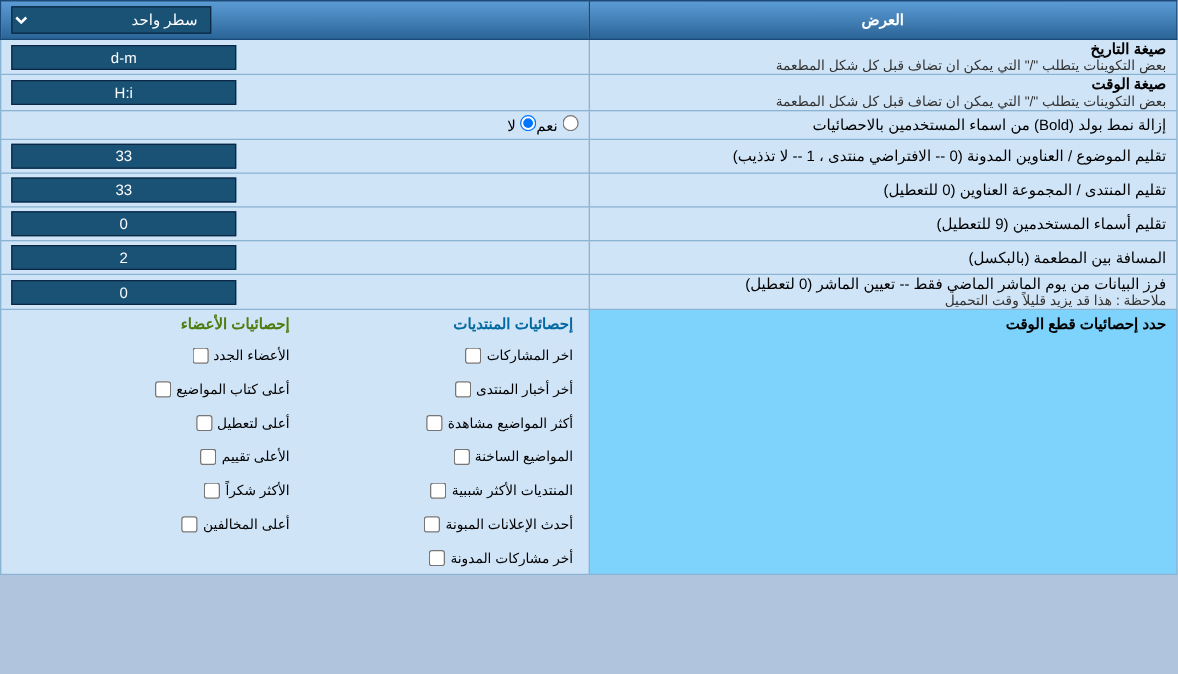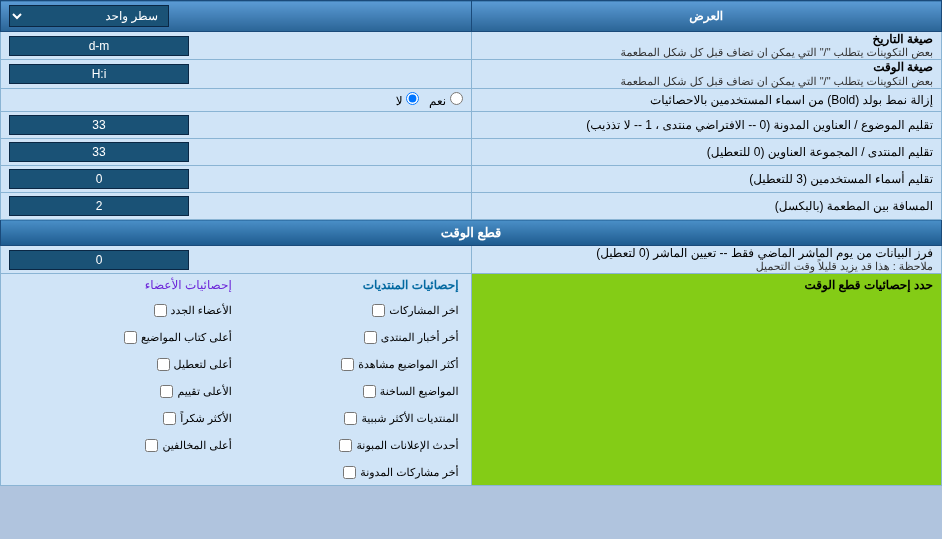--- a/index.html
+++ b/index.html
@@ -45,21 +45,20 @@
       color: #fff;
       border: 1px solid #0a2744;
       padding: 2px 6px;
       font-size: 12px;
       font-family: Tahoma, Arial, sans-serif;
       min-width: 160px;
     }
     .radio-group {
       display: flex;
       align-items: center;
-      gap: 10px;
       flex-direction: row-reverse;
       justify-content: flex-end;
     }
     .radio-label {
       color: #000;
       font-size: 12px;
     }
     .section-header {
       background: linear-gradient(to bottom, #4a8fc7, #1d5a8e);
       color: #fff;
@@ -80,21 +79,21 @@
       padding: 2px 0;
       flex-direction: row-reverse;
       justify-content: flex-end;
       margin-top: 10px;
     }
     .checkbox-label {
       color: #000;
       font-size: 11px;
     }
     .stats-label-cell {
-      background: #84cc16;
+      background: #7dd3fc;
       color: #000;
       text-align: right;
       padding: 4px 8px;
       border: 1px solid #8ab4d4;
       vertical-align: top;
       font-weight: bold;
     }
     table { width: 100%; border-collapse: collapse; }
     td { vertical-align: middle; }
   </style>
@@ -168,41 +167,36 @@
     <td class="row-label">
       <span>تقليم المنتدى / المجموعة العناوين (0 للتعطيل)</span>
     </td>
     <td class="row-input-cell">
       <input class="input-box" type="text" value="33" style="">
     </td>
   </tr>
 
   <tr>
     <td class="row-label">
-      <span>تقليم أسماء المستخدمين (3 للتعطيل)</span>
+      <span>تقليم أسماء المستخدمين (9 للتعطيل)</span>
     </td>
     <td class="row-input-cell">
       <input class="input-box" type="text" value="0" style="">
     </td>
   </tr>
 
   <tr>
     <td class="row-label">
       <span>المسافة بين المطعمة (بالبكسل)</span>
     </td>
     <td class="row-input-cell">
       <input class="input-box" type="text" value="2" style="">
     </td>
   </tr>
 
-  <tr>
-    <td colspan="2" class="section-header">
-      <span>قطع الوقت</span>
-    </td>
-  </tr>
 
   <tr>
     <td class="row-label">
       <div style="font-weight:normal;">فرز البيانات من يوم الماشر الماضي فقط -- تعيين الماشر (0 لتعطيل)</div>
       <div class="note-text">ملاحظة : هذا قد يزيد قليلاً وقت التحميل</div>
     </td>
     <td class="row-input-cell">
       <input class="input-box" type="text" value="0" style="">
     </td>
   </tr>
@@ -240,21 +234,21 @@
             <div class="checkbox-item">
               <input type="checkbox" style="">
               <span class="checkbox-label">أحدث الإعلانات المبونة</span>
             </div>
             <div class="checkbox-item">
               <input type="checkbox" style="">
               <span class="checkbox-label">أخر مشاركات المدونة</span>
             </div>
           </td>
           <td style="vertical-align:top; width:50%; padding:0 4px;">
-            <div style="font-weight:normal; margin-bottom:4px; color:#6d28d9;">إحصائيات الأعضاء</div>
+            <div style="font-weight:bold; margin-bottom:4px; color:#4d7c0f;">إحصائيات الأعضاء</div>
             <div class="checkbox-item">
               <input type="checkbox" style="">
               <span class="checkbox-label">الأعضاء الجدد</span>
             </div>
             <div class="checkbox-item">
               <input type="checkbox" style="">
               <span class="checkbox-label">أعلى كتاب المواضيع</span>
             </div>
             <div class="checkbox-item">
               <input type="checkbox" style="">

